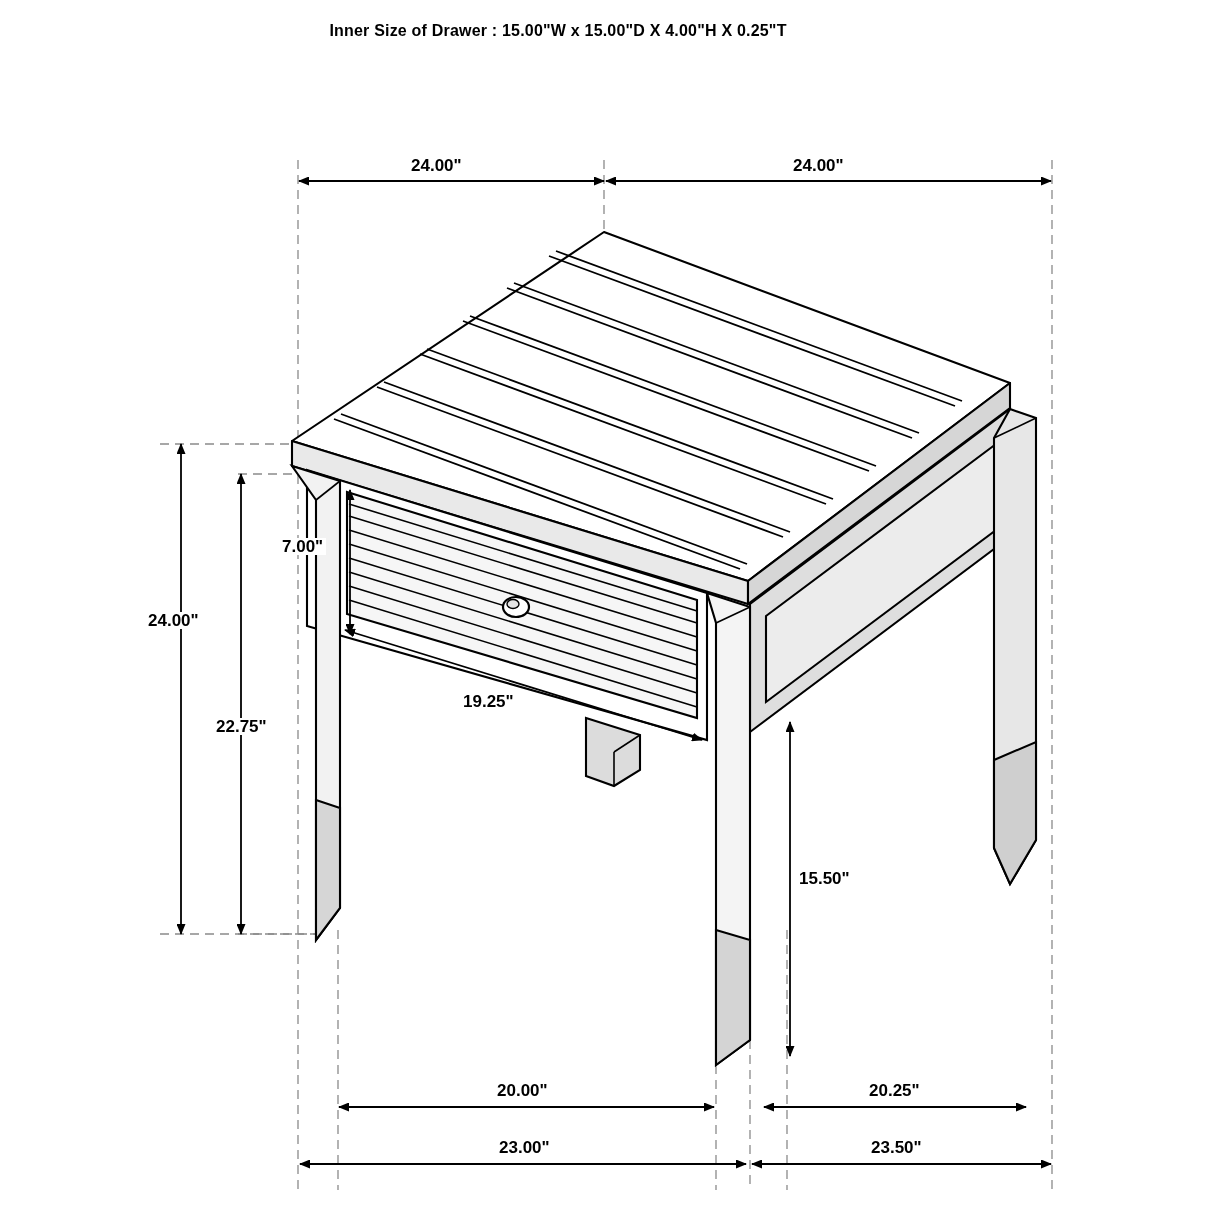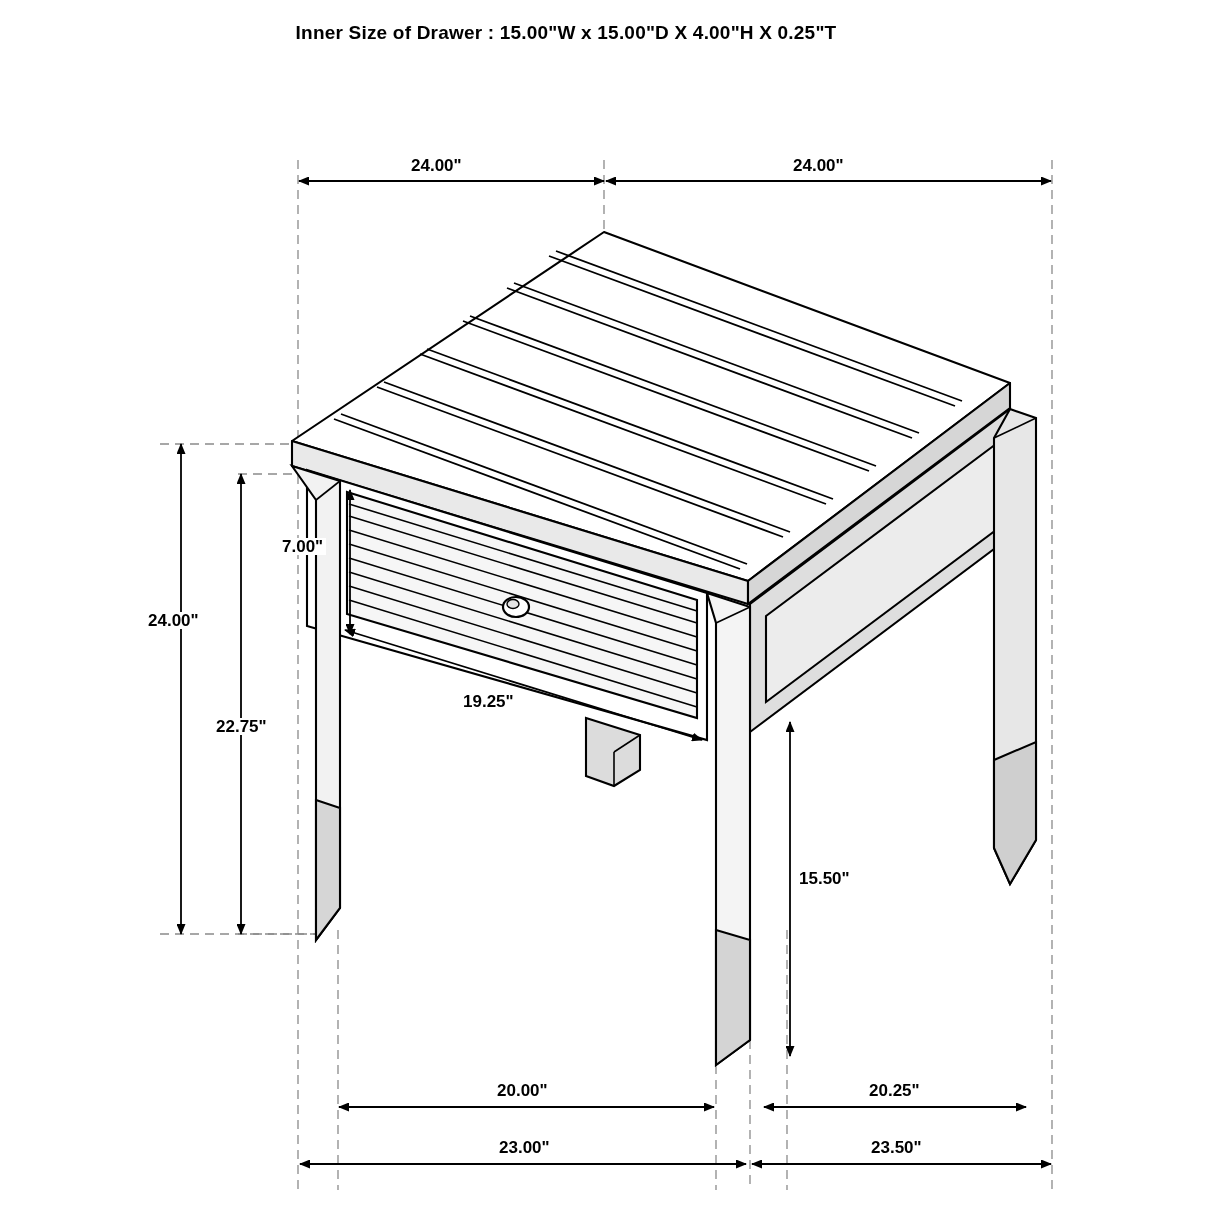--- a/index.html
+++ b/index.html
@@ -20,25 +20,24 @@
     left: 0; top: 0;
     width: 1214px;
     height: 1214px;
   }
   .title {
     position: absolute;
     left: 0;
     top: 22px;
     width: 1116px;
     text-align: center;
-    font-size: 19px;
+    font-size: 16px;
     font-weight: bold;
     letter-spacing: 0.2px;
     white-space: nowrap;
-    padding-left: 8px;
   }
   .dim-label {
     position: absolute;
     font-size: 17px;
     font-weight: bold;
     white-space: nowrap;
     background: #ffffff;
     padding: 0 3px;
     line-height: 1;
   }

